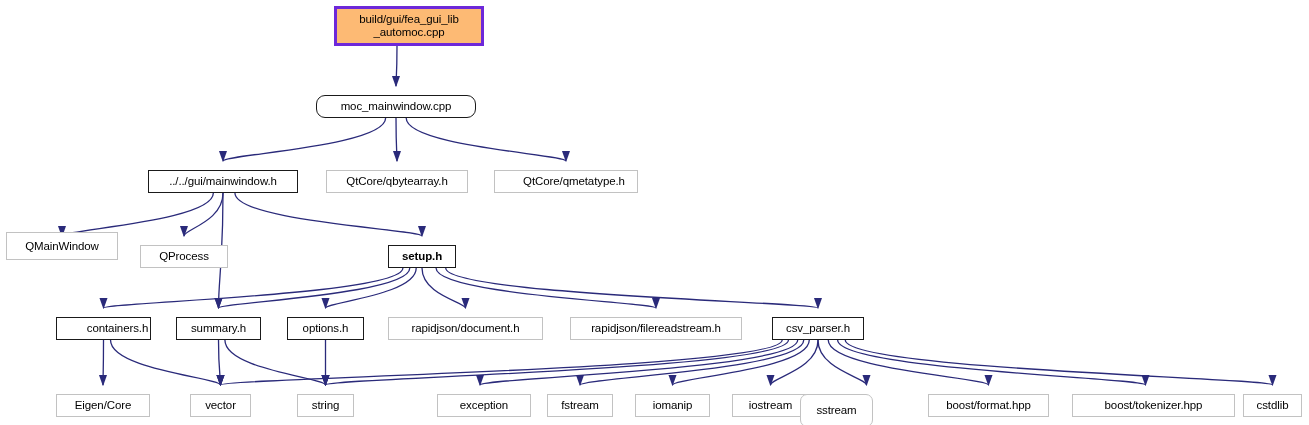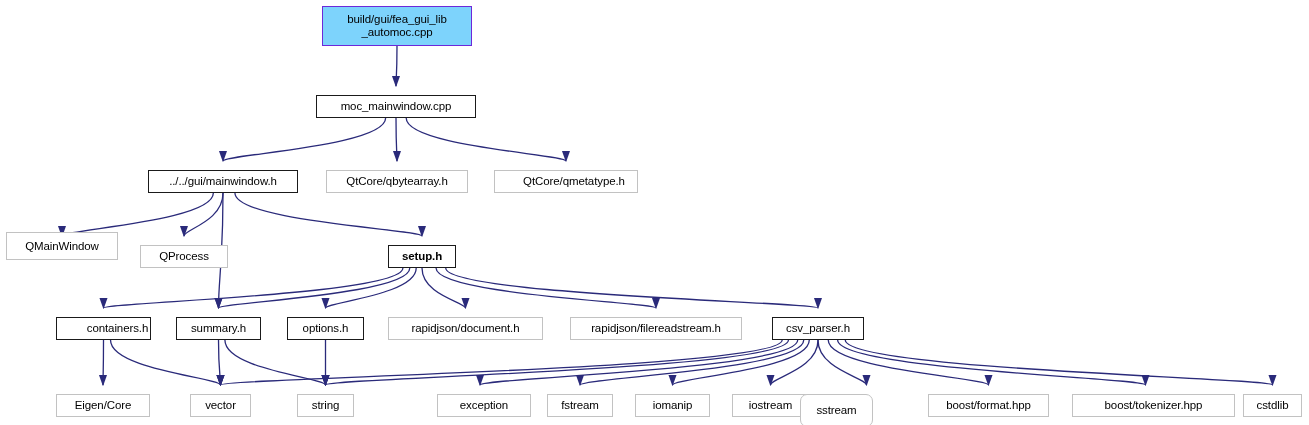--- a/index.html
+++ b/index.html
@@ -21,21 +21,21 @@
     font-size:11.5px;
     line-height:13px;
     color:#000000;
     background:#ffffff;
     border:1px solid #c2c2c2;
     white-space:pre-line;
     letter-spacing:-0.1px;
     z-index:2;
   }
   .node.strong{border:1px solid #1a1a1a;}
-  .node.root{background:#7dd3fc;border:1px solid #6d28d9;}
+  .node.root{background:#fdba74;border:3px solid #6d28d9;margin-left:12px;}
 </style>
 </head>
 <body>
 
 <div id="graph">
   <svg id="edges" xmlns="http://www.w3.org/2000/svg">
     <defs>
       <marker id="arrow" markerWidth="9" markerHeight="9" refX="8" refY="3.2" orient="auto" markerUnits="strokeWidth">
         <path d="M0,0 L9,3.2 L0,6.4 z" fill="#2a2a7a"></path>
       </marker>
@@ -68,21 +68,21 @@
         <path d="M818,340 C818,369.7 770.5,377.8 770.5,385" fill="none" stroke="#2a2a7a" stroke-width="1.3" marker-end="url(#arrow)"></path>
         <path d="M818,340 C818,369.7 866.5,377.8 866.5,385" fill="none" stroke="#2a2a7a" stroke-width="1.3" marker-end="url(#arrow)"></path>
         <path d="M828.23,340 C828.23,369.7 988.5,377.8 988.5,385" fill="none" stroke="#2a2a7a" stroke-width="1.3" marker-end="url(#arrow)"></path>
         <path d="M837.65,340 C837.65,369.7 1145.5,377.8 1145.5,385" fill="none" stroke="#2a2a7a" stroke-width="1.3" marker-end="url(#arrow)"></path>
         <path d="M845.27,340 C845.27,369.7 1272.5,377.8 1272.5,385" fill="none" stroke="#2a2a7a" stroke-width="1.3" marker-end="url(#arrow)"></path>
       </g>
   </svg>
   <div id="node-layer">
       <div class="node root" style="left: 322px; top: 6px; width: 150px; height: 40px;">build/gui/fea_gui_lib
 _automoc.cpp</div>
-      <div class="node strong" style="left: 316px; top: 95px; width: 160px; height: 23px;">moc_mainwindow.cpp</div>
+      <div class="node strong" style="left: 316px; top: 95px; width: 160px; height: 23px; border-radius: 9px;">moc_mainwindow.cpp</div>
       <div class="node strong" style="left: 148px; top: 170px; width: 150px; height: 23px;">../../gui/mainwindow.h</div>
       <div class="node" style="left: 326px; top: 170px; width: 142px; height: 23px;">QtCore/qbytearray.h</div>
       <div class="node" style="left: 494px; top: 170px; width: 144px; height: 23px; padding-left: 16px;">QtCore/qmetatype.h</div>
       <div class="node" style="left: 6px; top: 232px; width: 112px; height: 28px;">QMainWindow</div>
       <div class="node" style="left: 140px; top: 245px; width: 88px; height: 23px;">QProcess</div>
       <div class="node strong" style="left: 388px; top: 245px; width: 68px; height: 23px; font-weight: bold;">setup.h</div>
       <div class="node strong" style="left: 56px; top: 317px; width: 95px; height: 23px; padding-left: 28px;">containers.h</div>
       <div class="node strong" style="left: 176px; top: 317px; width: 85px; height: 23px;">summary.h</div>
       <div class="node strong" style="left: 287px; top: 317px; width: 77px; height: 23px;">options.h</div>
       <div class="node" style="left: 388px; top: 317px; width: 155px; height: 23px;">rapidjson/document.h</div>

